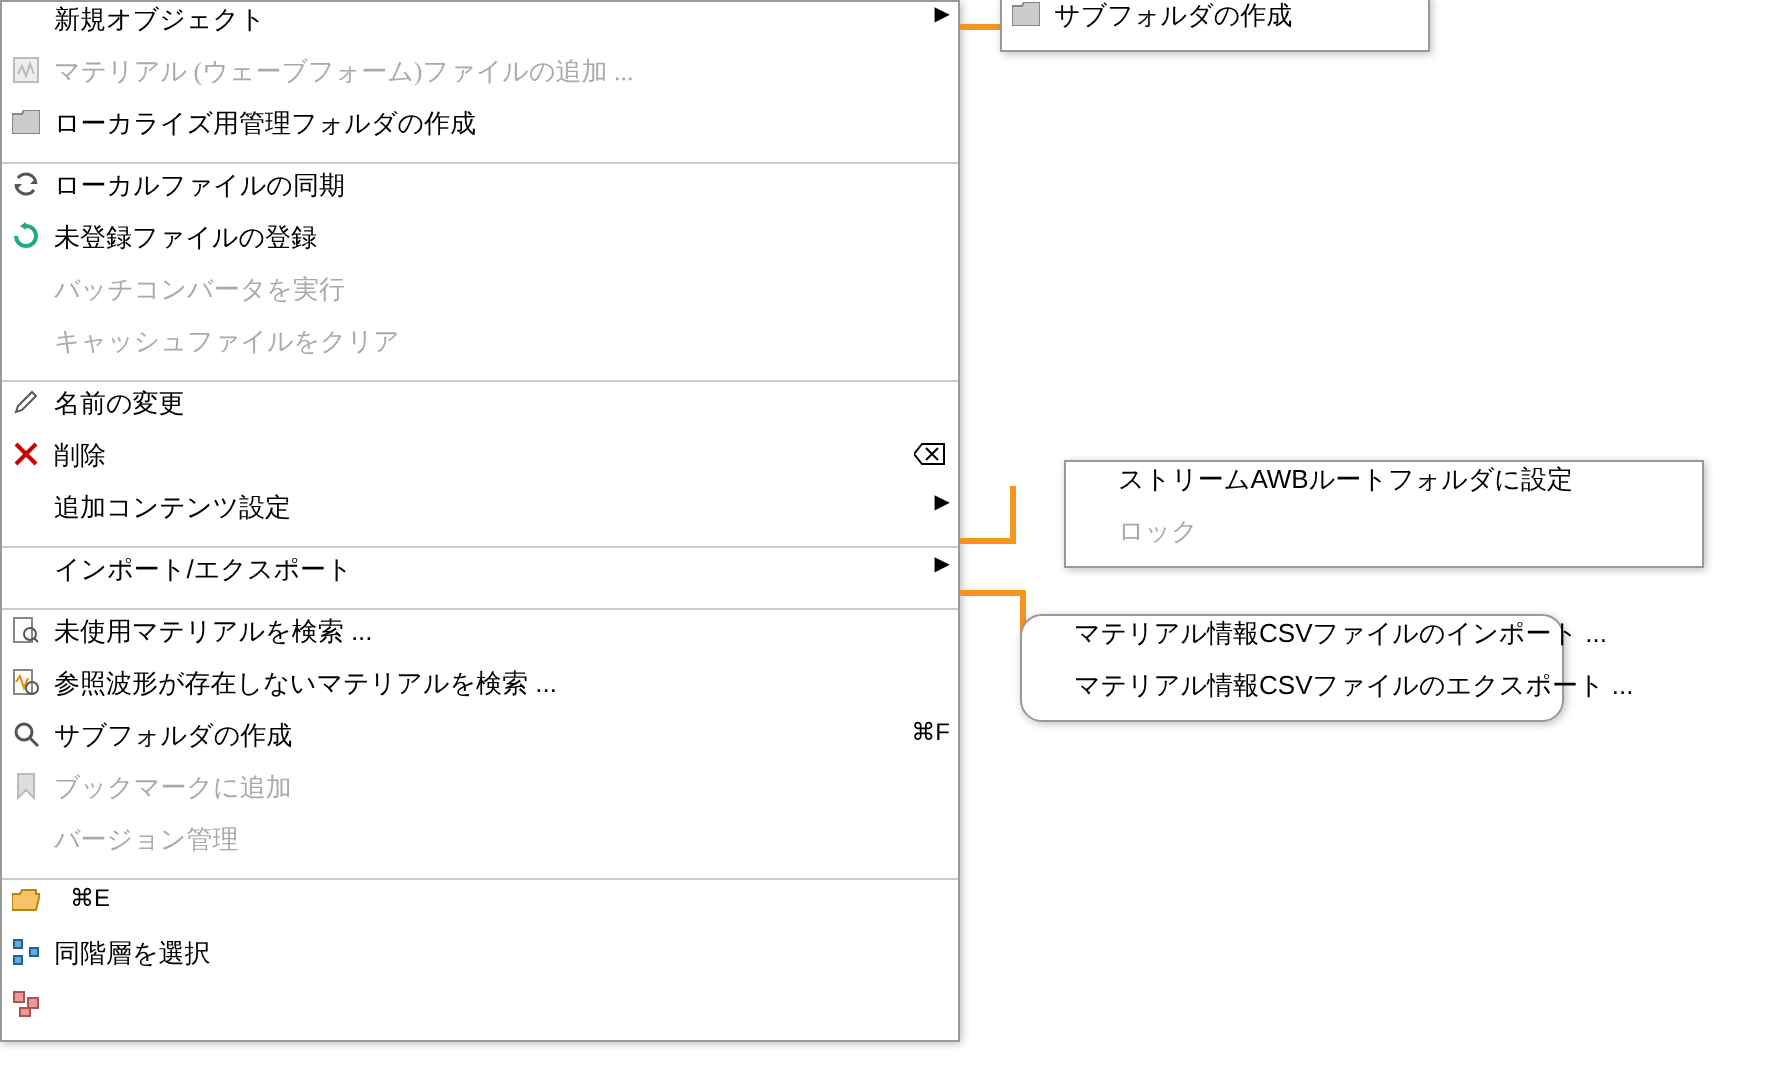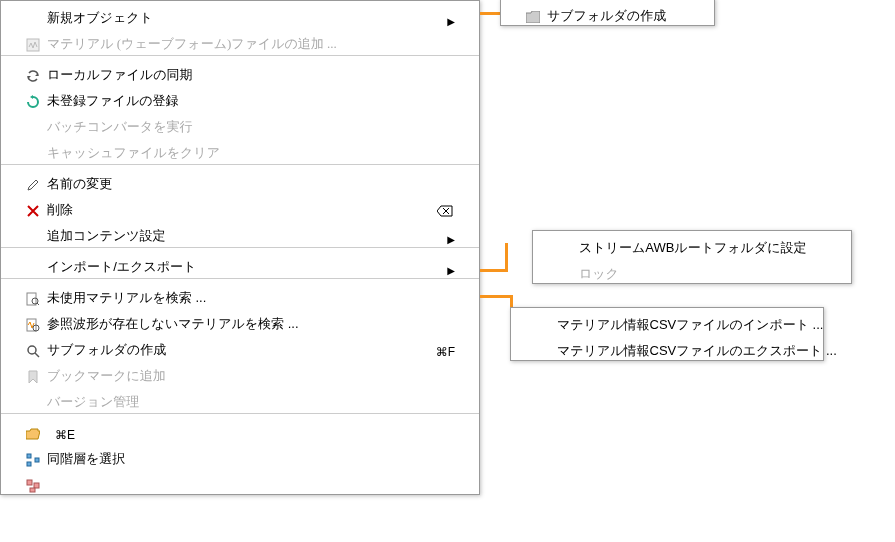--- a/index.html
+++ b/index.html
@@ -1,22 +1,22 @@
 <!DOCTYPE html>
 <html><head>
 <meta charset="utf-8">
 <style>
   * { margin:0; padding:0; box-sizing:border-box; }
   body { font-family:"Hiragino Kaku Gothic ProN","Meiryo",sans-serif; font-size:13px; background:#fff; width:895px; height:542px; position:relative; }
   .menu { background:#fff; border:1px solid #999; box-shadow:1px 1px 4px rgba(0,0,0,.25); position:absolute; }
   .main-menu { left:0; top:0; width:480px; }
   .sub1 { left:500px; top:-2px; width:215px; }
   .sub2 { left:532px; top:230px; width:320px; }
-  .sub3 { left:510px; top:307px; width:314px; }
-  .item { display:flex; align-items:flex-end; height:26px; padding:0 24px; cursor:default; position:relative; }
+  .sub3 { left:510px; top:307px; width:272px;border-radius:11px; }
+  .item { display:flex; align-items:flex-start; height:26px; padding:0 4px; cursor:default; position:relative; }
   .item.disabled { color:#aaa;font-family:Liberation Serif, serif; }
   .icon { width:16px; height:16px; margin-right:6px; display:flex; align-items:center; justify-content:center; flex-shrink:0; }
   .label { flex:1; white-space:nowrap; }
   .shortcut { color:#000; font-size:12px; margin-left:8px; }
   .arrow { font-size:10px; margin-left:auto; }
   .sep { height:1px; background:#ccc; margin:2px 0; }
   .connector { position:absolute; background:#f7941d; height:3px; }
   .conn1 { left:480px; top:12px; width:20px; }
   .conn2 { left:480px; top:269px; width:25px; }
   .conn2::after { content:""; position:absolute; left:25px; top:-26px; width:3px; height:29px; background:#f7941d; }
@@ -38,20 +38,28 @@
   <div class="item disabled">
     <span class="icon">
       <svg width="14" height="14" viewBox="0 0 14 14">
           <rect x="1" y="1" width="12" height="12" fill="#eee" stroke="#bbb"></rect>
           <path d="M3 9 L5 5 L7 10 L9 4 L11 9" stroke="#bbb" fill="none"></path>
         </svg>
     </span>
     <span class="label">マテリアル (ウェーブフォーム)ファイルの追加 ...</span>
   </div>
 
+  <div class="item">
+    <span class="icon">
+      <svg width="14" height="12" viewBox="0 0 14 12">
+          <path d="M0 2 L5 2 L6 0 L14 0 L14 12 L0 12 Z" fill="#ccc" stroke="#888"></path>
+        </svg>
+    </span>
+    <span class="label">ローカライズ用管理フォルダの作成</span>
+  </div>
 
   <div class="sep"></div>
 
   <div class="item">
     <span class="icon">
       <svg width="14" height="14" viewBox="0 0 14 14">
           <path d="M3 4 A5 5 0 0 1 12 7 M11 10 A5 5 0 0 1 2 7" stroke="#555" stroke-width="1.5" fill="none"></path>
           <path d="M12 4 L12 7 L9 7 Z M2 10 L2 7 L5 7 Z" fill="#555"></path>
         </svg>
     </span>

